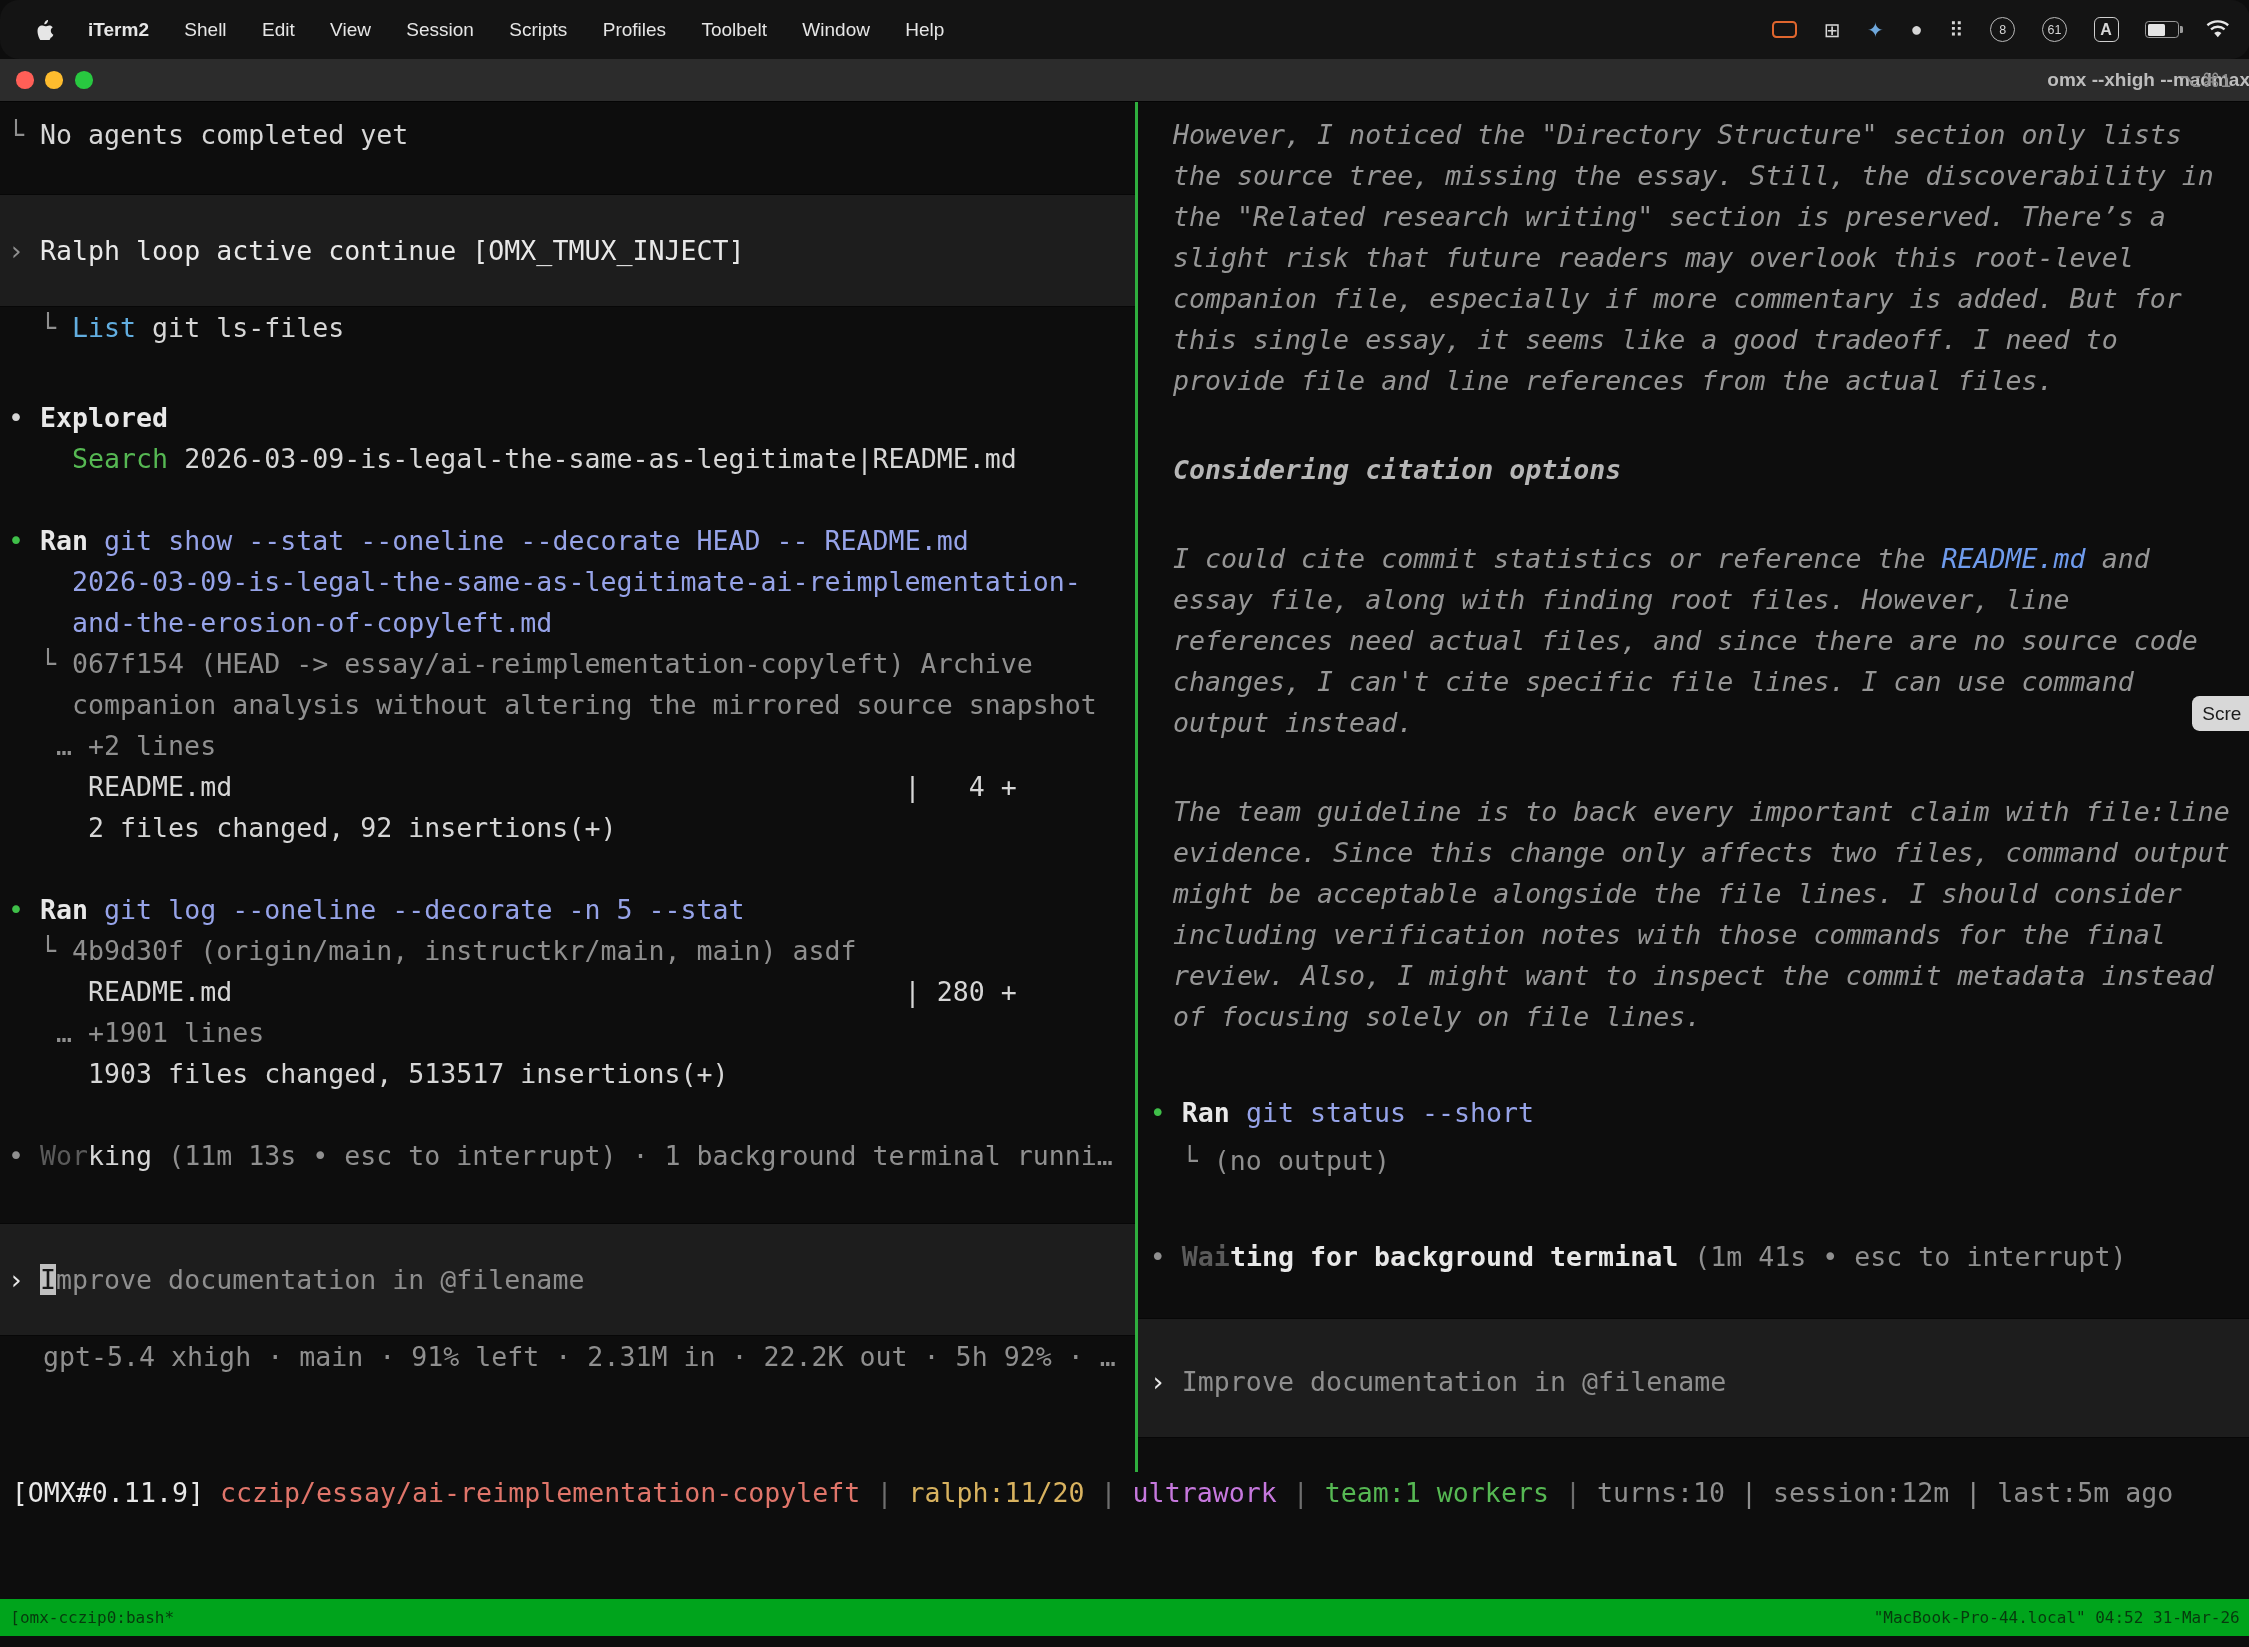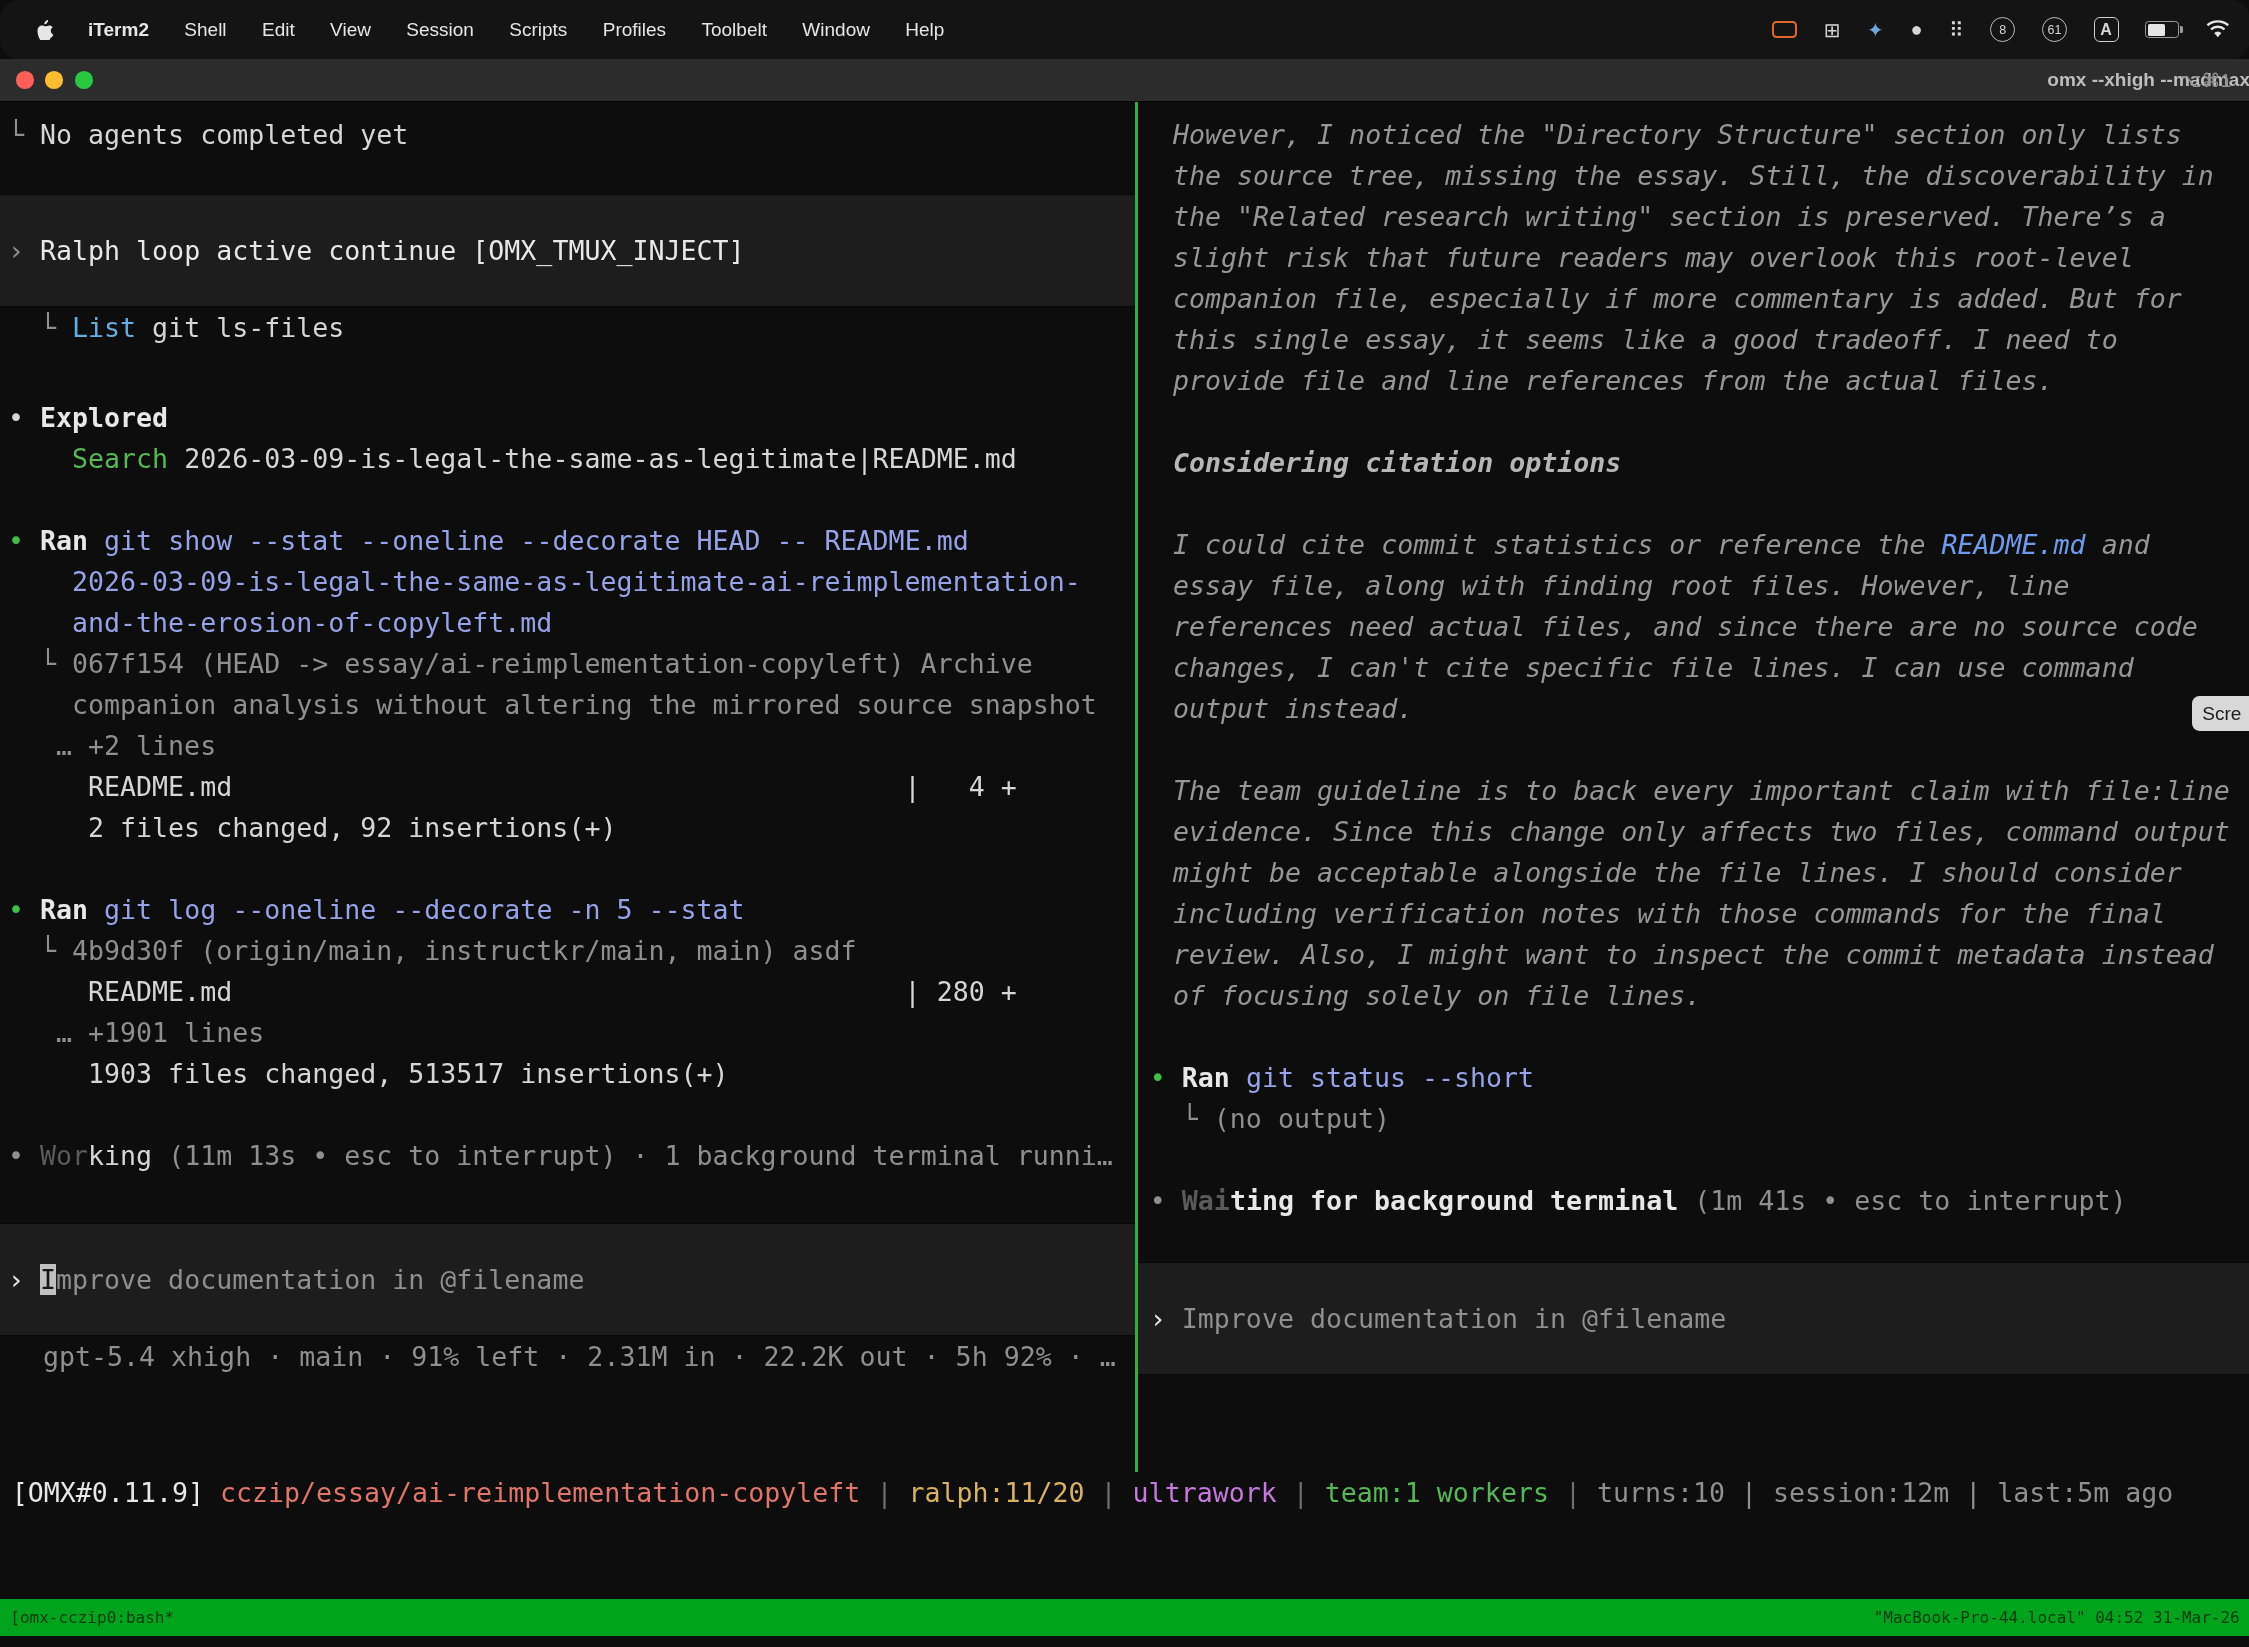--- a/index.html
+++ b/index.html
@@ -38,21 +38,21 @@
   
   .term { display:flex; height:1370px; background:#0d0d0d; position:relative;
           color:#d6d6d6; font-size:26.6px; }
   .pane { padding-top:11.8px; }
   .pane-left { width:1135px; }
   .pane-divider { width:3px; background:#2fae3e; }
   .pane-right { flex:1; }
 
   .tl { height:41px; line-height:41px; white-space:pre; overflow:hidden; }
   .pane-left .tl { padding-left:8px; }
-  .pane-right .tl { padding-left:11.8px; }
+  .pane-right .tl { padding-left:11.8px;margin-top:7px; }
 
   .para { line-height:41px; white-space:pre-wrap; font-style:italic; color:#969696;
           padding-left:35px; padding-right:16px; }
   .para.heading { font-weight:bold; color:#b6b6b6; height:41px; }
 
   .box { background:#1d1d1d; border-top:0.7px solid #070707; border-bottom:0.7px solid #070707;
          padding:35px 0; }
   .mt53 { margin-top:39px; } .mt55 { margin-top:41px; } .mt64 { margin-top:47px; } .mt66 { margin-top:49px; }
 
   .c-dim  { color:#8f8f8f; }

